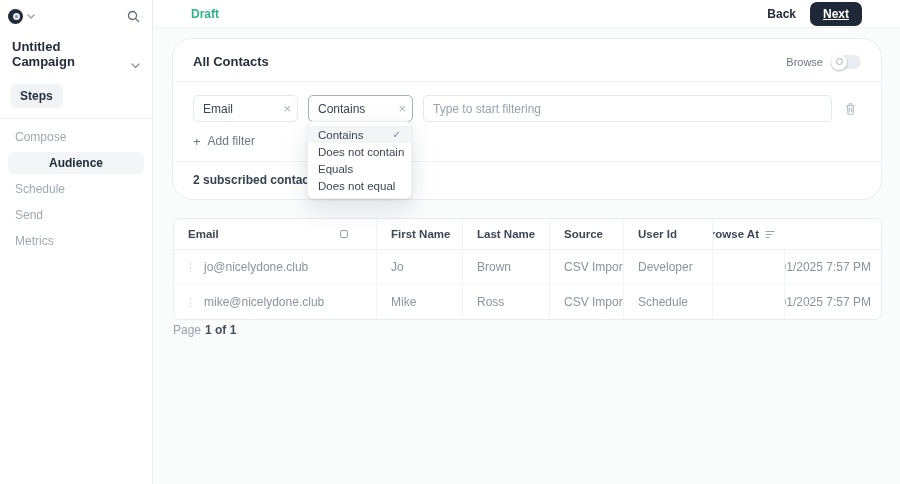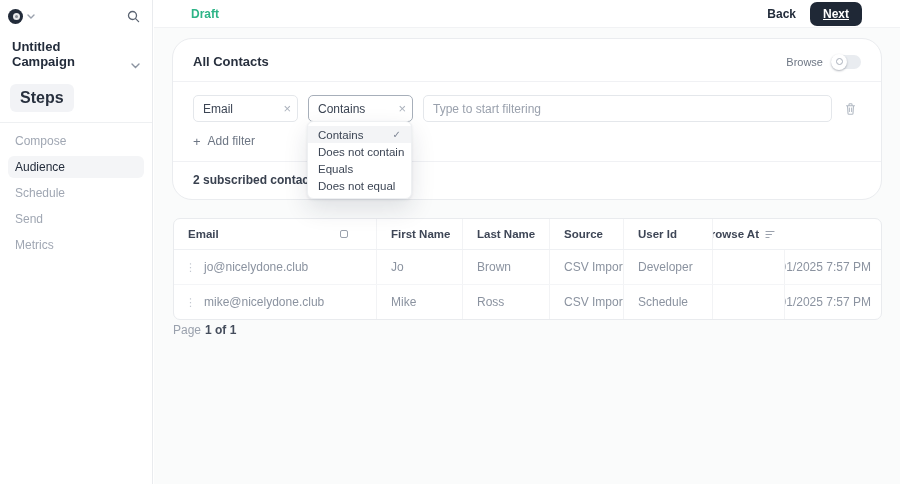--- a/index.html
+++ b/index.html
@@ -16,26 +16,26 @@
   .logo-row { display:flex; align-items:center; height:20px; gap:4px; }
   .logo { width:15px; height:15px; border-radius:50%; background:#222b3a;
     display:flex; align-items:center; justify-content:center; }
   .logo-inner { width:7px; height:7px; border-radius:50%; background:#8a8f98;
     border:2px solid #e8e9ec; margin-left:1px; }
   .chev { display:inline-block; }
   .search-btn { margin-left:auto; display:flex; align-items:center; cursor:pointer; }
   .campaign-row { display:flex; align-items:flex-end; gap:7px; padding:13px 0 0 4px;
     font-size:13px; font-weight:700; color:#232c3b; cursor:pointer; }
   .tabs { display:flex; align-items:center; gap:12px; margin-top:15px; padding-left:2px; }
-  .tab { font-size:16px; color:#a6adb8; padding:5px 10px; border-radius:6px; cursor:pointer; }
+  .tab { font-size:12px; color:#a6adb8; padding:5px 10px; border-radius:6px; cursor:pointer; }
   .tab.active { background:#f2f3f6; color:#28303e; font-weight:700; }
   .sidebar-divider { border-top:1px solid #eef0f2; margin-top:10px; }
   .menu { padding:7px 8px; display:flex; flex-direction:column; gap:4px; }
   .menu-item { font-size:12px; color:#a0a7b3; padding:4px 7px; border-radius:6px; cursor:pointer; }
-  .menu-item.active { background:#f4f5f7; color:#242d3c; font-weight:400; }
+  .menu-item.active { background:#f4f5f7; color:#242d3c; font-weight:700;text-align:center; }
   
   .main { position:absolute; left:154px; top:0; right:0; bottom:0; background:#fafbfb; }
   .topbar { height:28px; background:#fff; border-bottom:1px solid #f1f2f4;
     display:flex; align-items:center; padding:0 38px 0 37px; }
   .draft { font-size:12px; font-weight:700; }
   .topbar-right { margin-left:auto; display:flex; align-items:center; gap:14px; }
   .back-btn { font-size:12px; font-weight:700; color:#232c3b; background:none; border:none;
     cursor:pointer; font-family:inherit; }
   .next-btn { font-size:12px; font-weight:700; color:#fff; background:#1f2836; border:none;
     padding:5px 13px; border-radius:7px; cursor:pointer; font-family:inherit;text-decoration:underline; }

